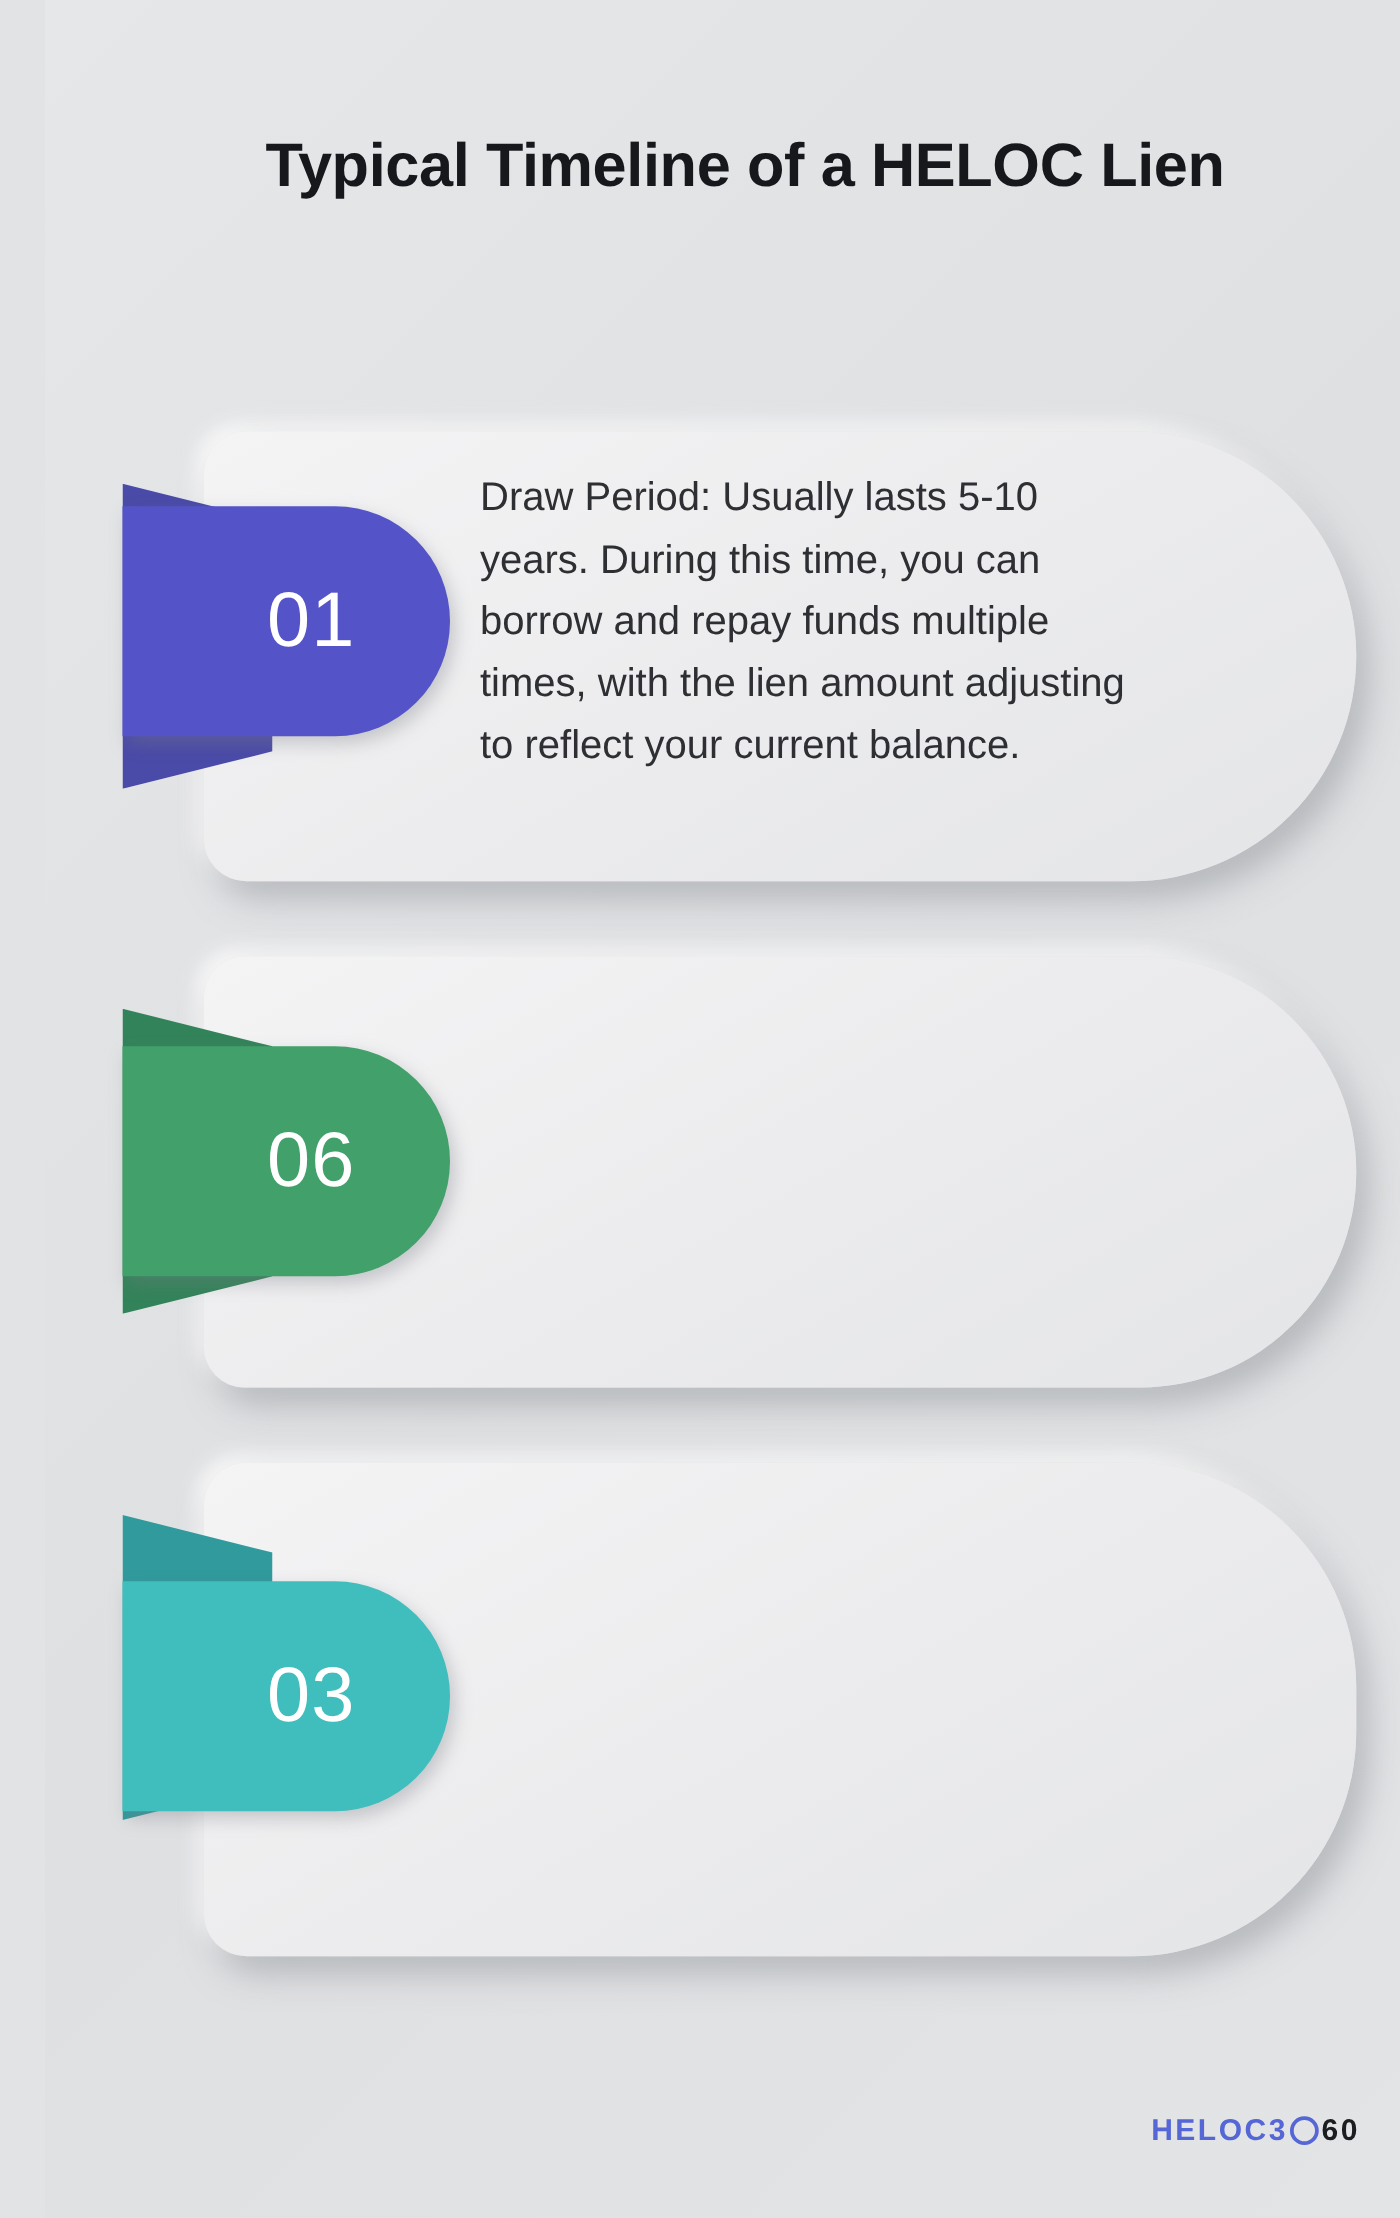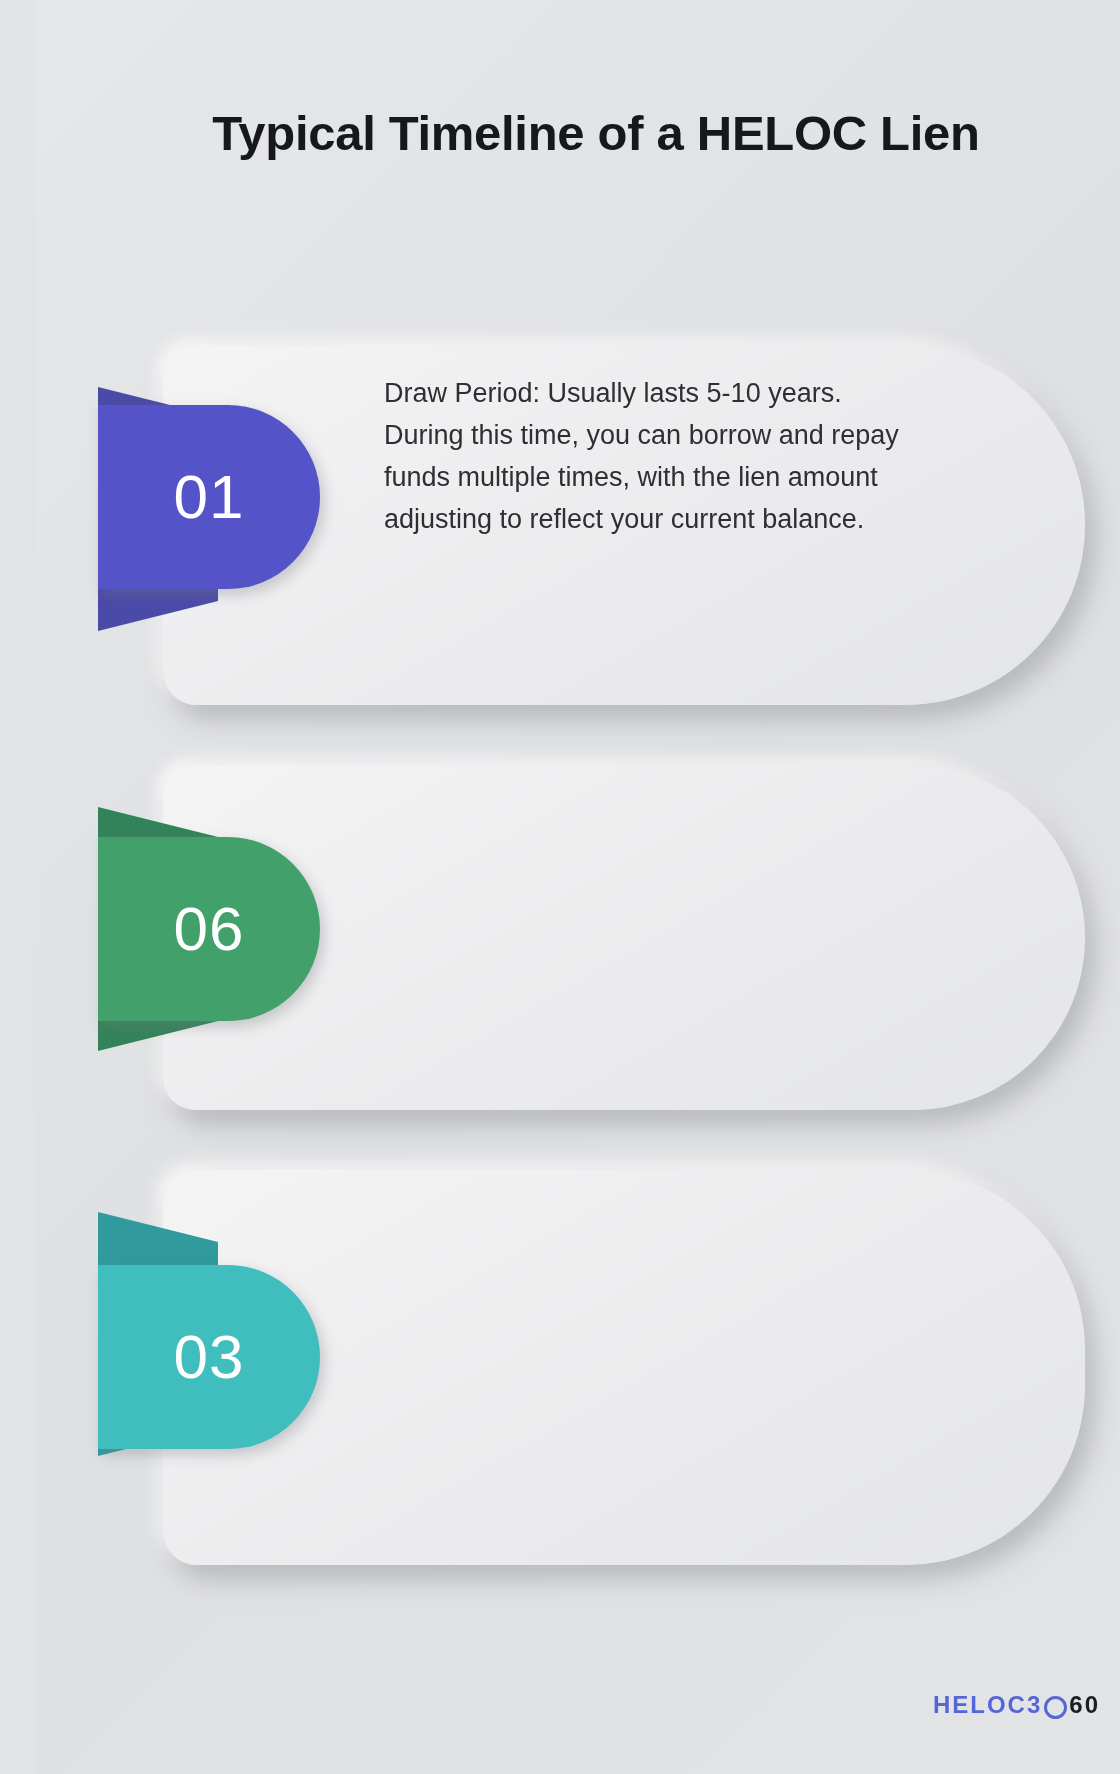--- a/index.html
+++ b/index.html
@@ -79,52 +79,53 @@
     width: 222px;
     height: 184px;
     border-radius: 92px 92px 92px 92px;
     border-top-left-radius: 0;
     border-bottom-left-radius: 0;
     display: flex;
     align-items: center;
     justify-content: center;
     z-index: 3;
     box-shadow: 4px 6px 14px rgba(120,124,132,0.35);
+    padding-left: 40px;
   }
   .badge span {
     color: #ffffff;
     font-size: 62px;
     font-weight: 400;
     letter-spacing: 1px;
     line-height: 1;
   }
   .body-text {
     position: absolute;
     left: 348px;
     top: 50px;
     width: 540px;
-    font-size: 27px;
+    font-size: 32px;
     line-height: 1.55;
     color: #2d2f33;
     z-index: 2;
   }
   .step.s1 .badge { top: 60px; }
   .step.s1 .body-text { top: 28px; }
   .step.s2 .badge { top: 72px; }
   .step.s2 .body-text { top: 46px; }
   .step.s3 .badge { top: 95px; justify-content: center; }
   .step.s3 .body-text { top: 48px; }
 
   
   .logo {
     position: absolute;
-    right: 56px;
+    right: 68px;
     bottom: 55px;
     display: flex;
-    align-items: center;
+    align-items: flex-start;
     font-size: 24px;
     letter-spacing: 2px;
     font-weight: bold;
   }
   .logo .heloc { color: #5566d6; }
   .logo .three { color: #5566d6; }
   .logo .sixty { color: #1c1d21; }
   .logo .ring {
     display: inline-block;
     width: 17px;

